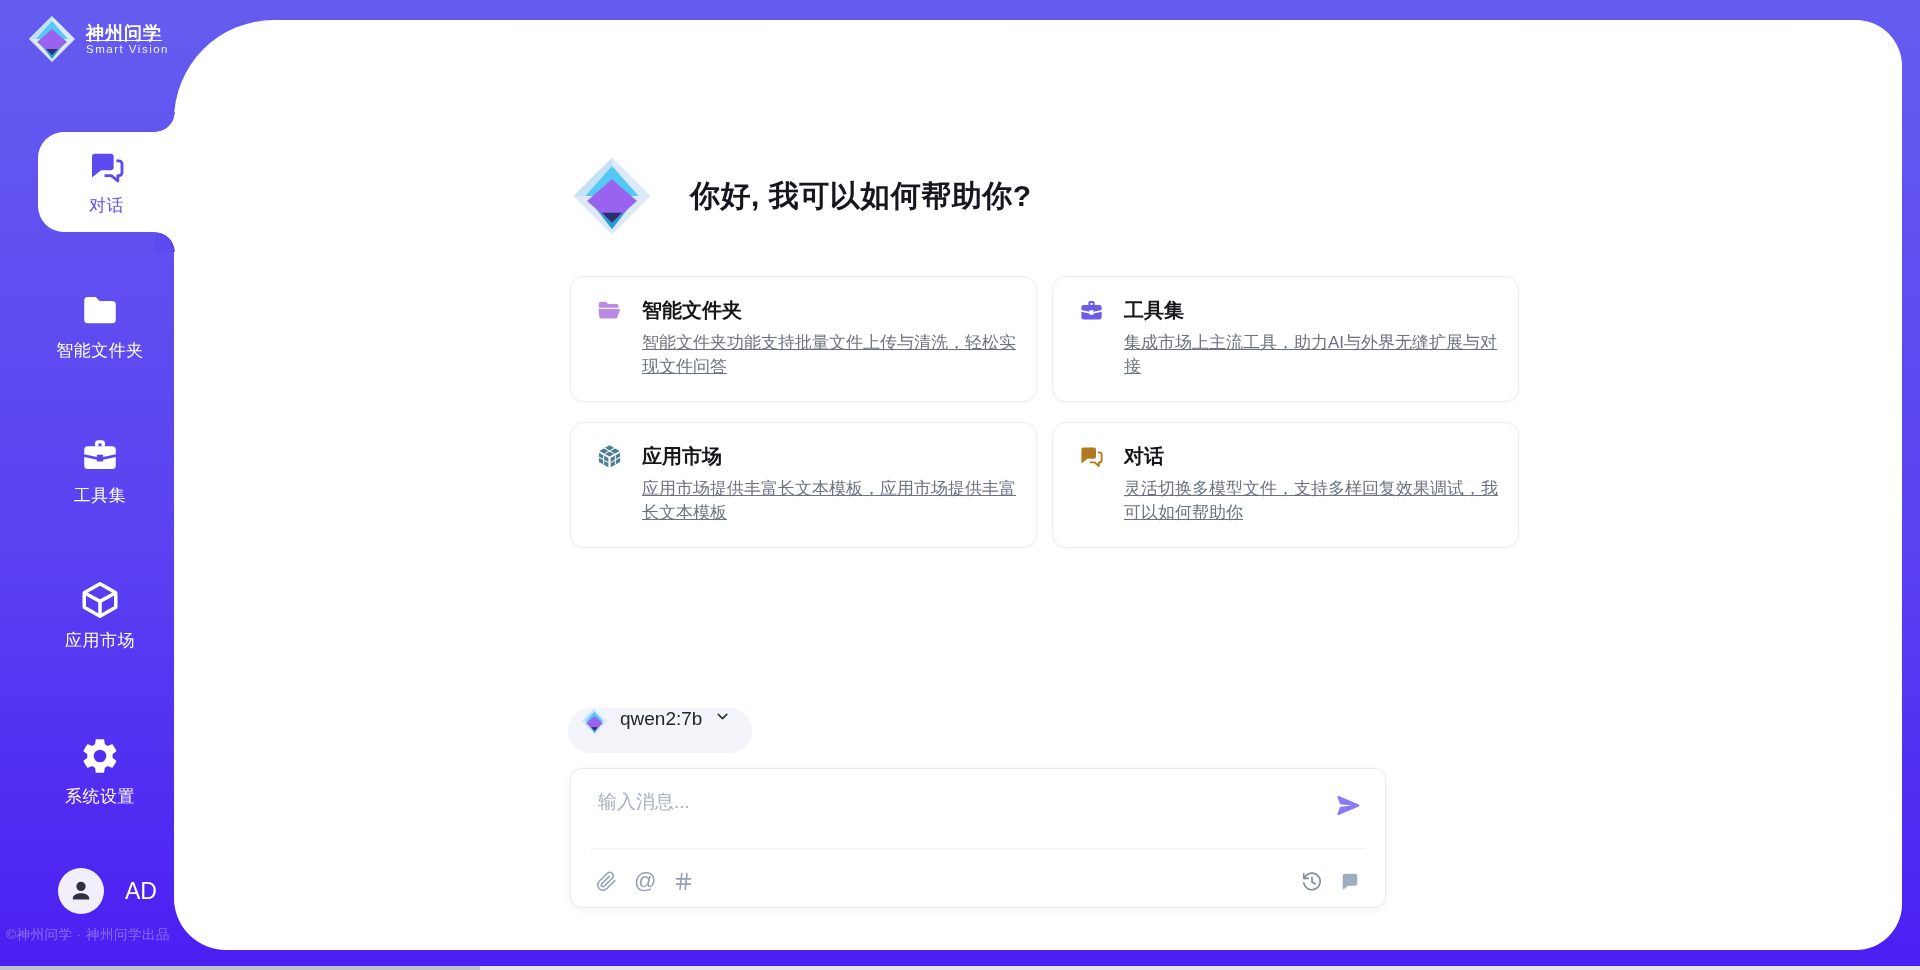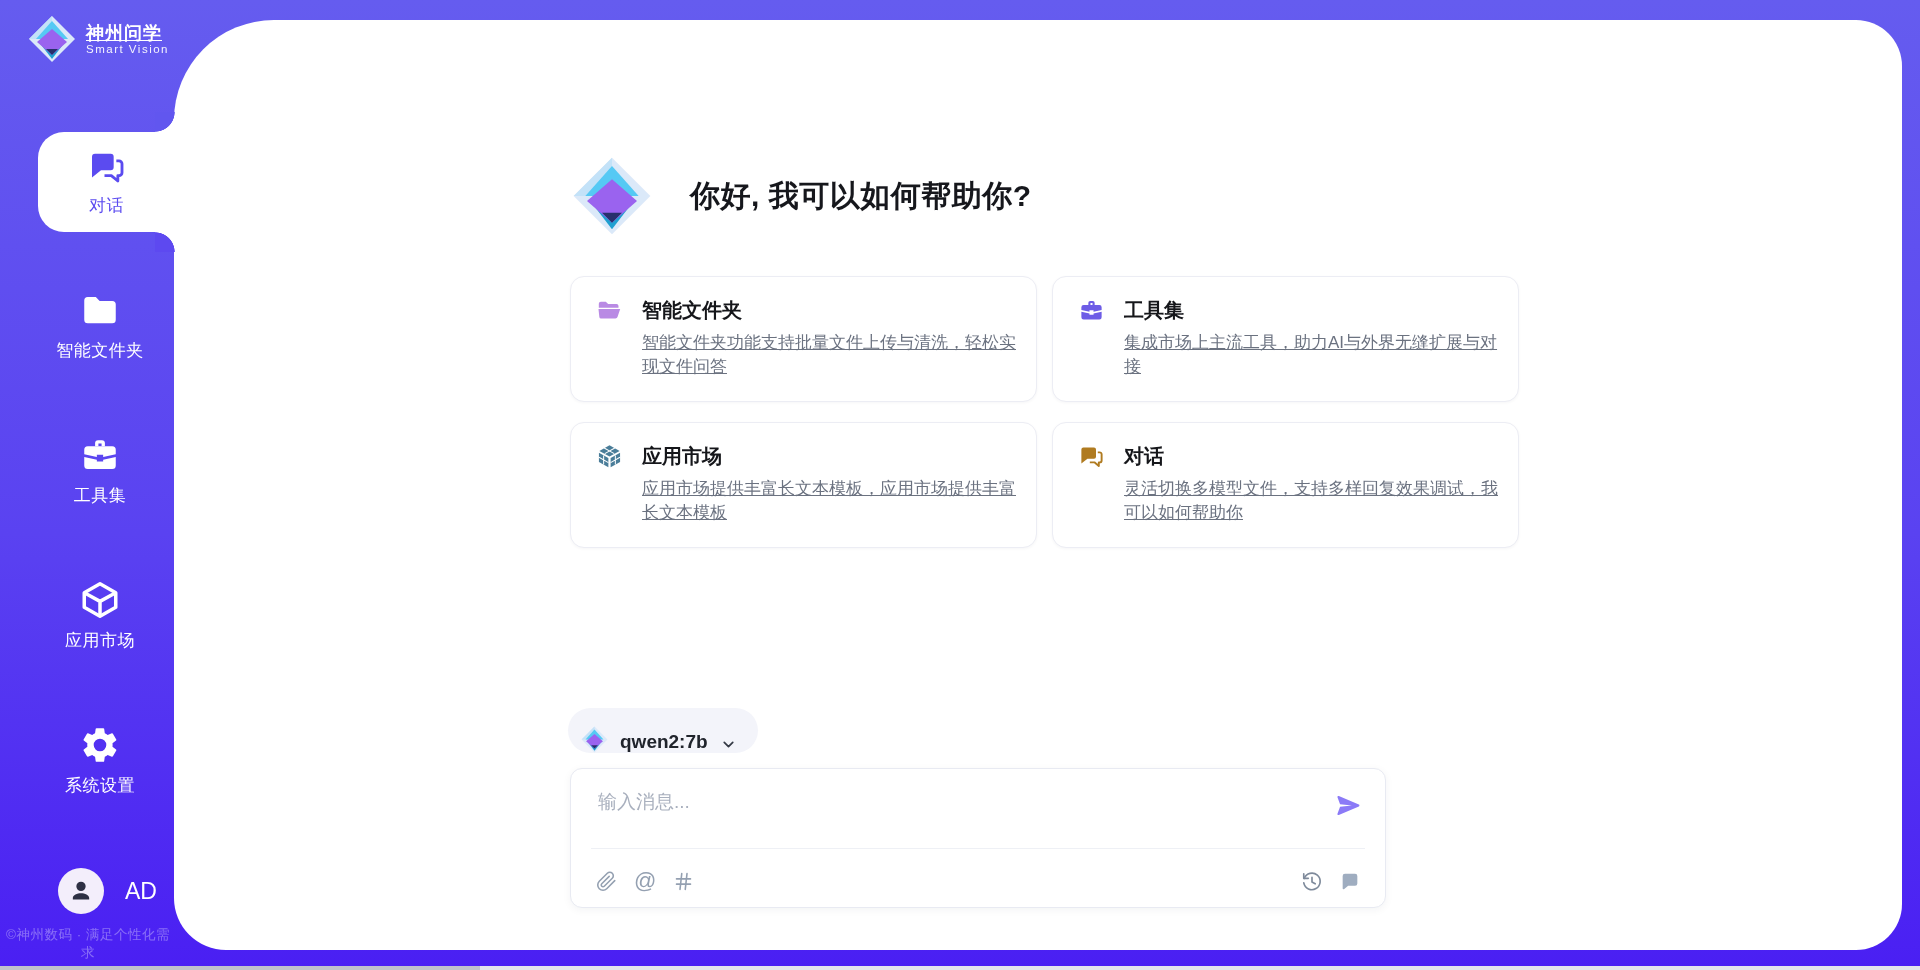--- a/index.html
+++ b/index.html
@@ -54,21 +54,21 @@
            grid-template-columns:467px 467px; column-gap:15px; row-gap:20px; }
   .card { height:126px; background:#fff; border:1px solid #ecedf4; border-radius:14px;
           padding:20px 24px 0 25px; box-shadow:0 1px 3px rgba(25,28,55,.04); cursor:pointer; }
   .card-head { display:flex; align-items:center; gap:19px; }
   .card-head svg { width:27px; height:27px; flex:none; }
   .card-title { font-size:20px; font-weight:bold; color:#15161a; }
   .card-desc { margin:7px 0 0 46px; width:376px; font-size:17px; line-height:1.42; color:#6b7280;text-decoration:underline; }
 
   
   .model-pill { position:absolute; left:568px; top:708px; height:45px; padding:0 21px 0 13px;
-          background:#f3f4fa; border-radius:23px; display:inline-flex; align-items:flex-end; gap:12px; cursor:pointer;font-weight:bold; }
+          background:#f3f4fa; border-radius:23px; display:inline-flex; align-items:flex-start; gap:12px; cursor:pointer; }
   .model-pill .logo { width:27px; height:27px; }
   .model-name { font-size:19px; color:#20242c; }
   .model-pill .chev { width:17px; height:17px; color:#343a45; }
 
   
   .composer { position:absolute; left:570px; top:768px; width:816px; height:140px;
           background:#fff; border:1px solid #e8eaf2; border-radius:12px;
           box-shadow:0 2px 8px rgba(25,30,60,.05); }
   .composer textarea { position:absolute; left:27px; top:20px; width:840px; height:50px;
           border:none; outline:none; resize:none; background:transparent;
@@ -137,37 +137,37 @@
     </div>
 
     <div class="nav-item" style="top:567px;">
       <svg viewBox="0 0 24 24" fill="none" stroke="currentColor" stroke-width="2" stroke-linejoin="round">
         <path d="M12 2.7 21 7.8v8.4L12 21.3 3 16.2V7.8z"></path>
         <path d="M3.3 8 12 12.8 20.7 8M12 12.8V21"></path>
       </svg>
       <div class="nav-label">应用市场</div>
     </div>
 
-    <div class="nav-item" style="top:712px;">
+    <div class="nav-item" style="top:712px;justify-content:flex-end;">
       <svg viewBox="0 0 24 24" fill="currentColor">
         <path d="M19.14 12.94a7 7 0 0 0 .06-.94 7 7 0 0 0-.06-.94l2.03-1.58a.5.5 0 0 0 .12-.64l-1.92-3.32a.5.5 0 0 0-.61-.22l-2.39.96a7.3 7.3 0 0 0-1.63-.94l-.36-2.54a.5.5 0 0 0-.5-.42h-3.84a.5.5 0 0 0-.5.42l-.36 2.54c-.59.24-1.13.56-1.63.94l-2.39-.96a.5.5 0 0 0-.61.22L2.63 8.84a.5.5 0 0 0 .12.64l2.03 1.58a7 7 0 0 0 0 1.88l-2.03 1.58a.5.5 0 0 0-.12.64l1.92 3.32c.14.24.42.34.61.22l2.39-.96c.5.38 1.04.7 1.63.94l.36 2.54a.5.5 0 0 0 .5.42h3.84a.5.5 0 0 0 .5-.42l.36-2.54c.59-.24 1.13-.56 1.63-.94l2.39.96c.23.09.47 0 .61-.22l1.92-3.32a.5.5 0 0 0-.12-.64zM12 15.6A3.6 3.6 0 1 1 15.6 12 3.6 3.6 0 0 1 12 15.6z"></path>
       </svg>
       <div class="nav-label">系统设置</div>
     </div>
 
     <div class="user">
       <div class="avatar">
         <svg viewBox="0 0 24 24" fill="#2e3044">
           <path d="M12 12a4 4 0 1 0-4-4 4 4 0 0 0 4 4zm0 2c-3.3 0-7 1.7-7 4v1.3h14V18c0-2.3-3.7-4-7-4z"></path>
         </svg>
       </div>
       <div class="user-label">AD</div>
     </div>
 
-    <div class="side-footer">©神州数码 · 满足个性化需求</div>
+    <div class="side-footer">©神州问学 · 神州问学出品</div>
   </div>
 
   <div class="panel"></div>
 
   <div class="greeting">
     <svg viewBox="0 0 48 48">
       <polygon points="24,1 47,24 24,47 1,24" fill="#dbe9f9"></polygon>
       <polygon points="24,1 1,24 24,24" fill="#c3e2f8"></polygon>
       <polygon points="24,6 40,24 8,24" fill="#55c9f4"></polygon>
       <polygon points="24,44 37,27 11,27" fill="#1f9fd0"></polygon>

